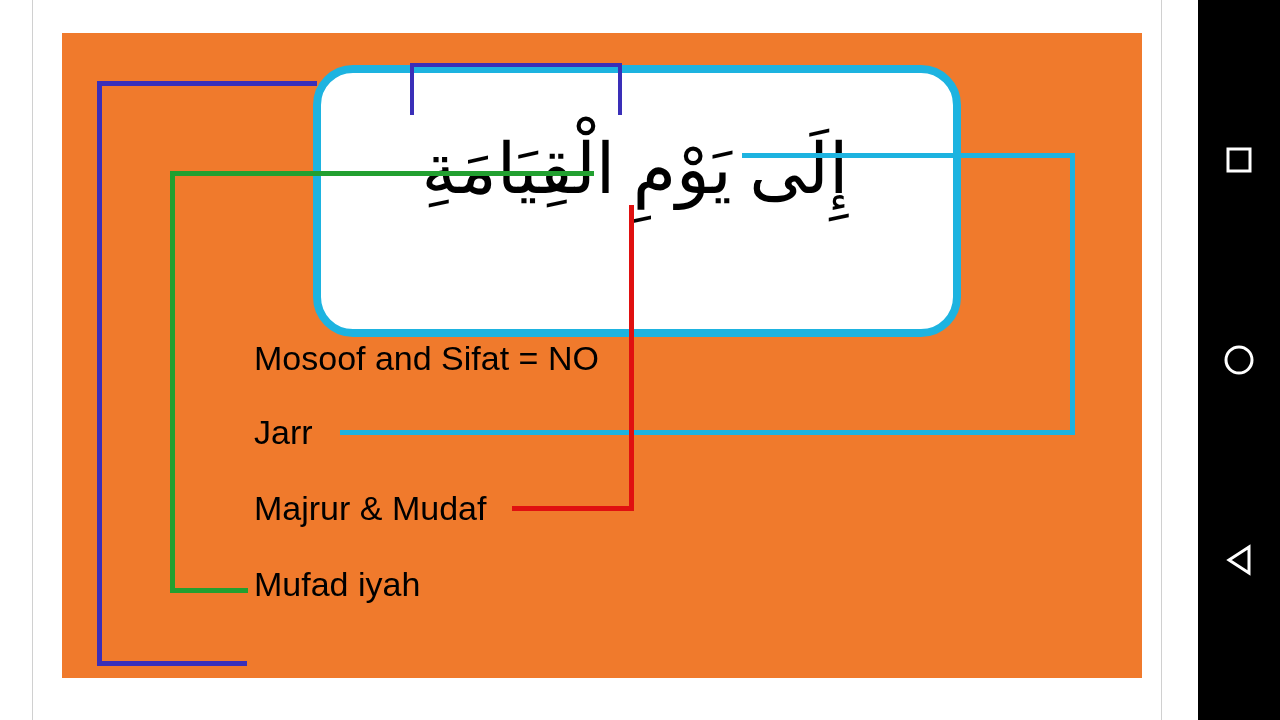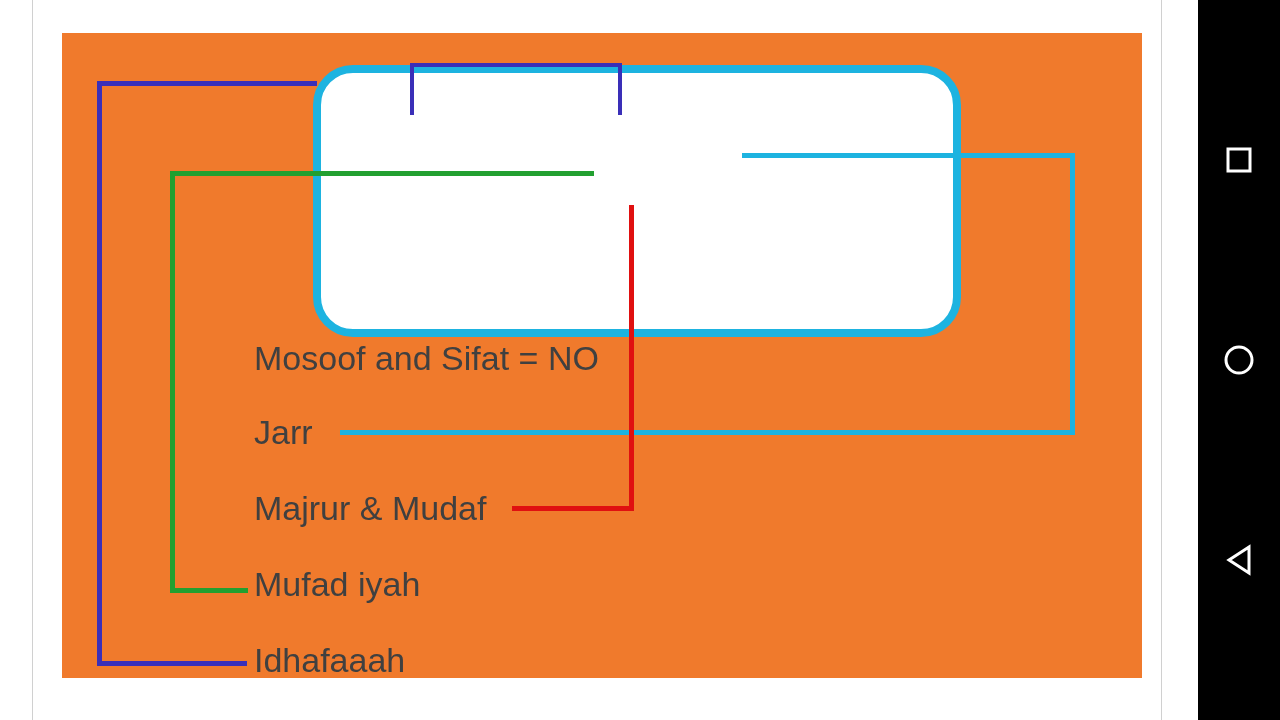--- a/index.html
+++ b/index.html
@@ -1,46 +1,46 @@
 <!DOCTYPE html>
 <html><head>
 <meta charset="utf-8">
 <style>
   html,body{margin:0;padding:0;width:1280px;height:720px;background:#fff;font-family:Arial,Helvetica,sans-serif;overflow:hidden}
   .page{position:absolute;left:0;top:0;width:1165px;height:720px;background:#fff}
   .border{position:absolute;left:32px;top:0;width:1128px;height:720px;border-left:1px solid #d0d0d0;border-right:1px solid #d0d0d0}
   .slide{position:absolute;left:62px;top:33px;width:1080px;height:645px;background:#f07a2c}
   .box{position:absolute;left:251px;top:32px;width:648px;height:272px;background:#fff;border:8px solid #1db3e0;border-radius:40px;box-sizing:border-box}
   .arabic{position:absolute;left:258px;top:95px;width:630px;text-align:center;font-size:70px;font-family:'Traditional Arabic','Times New Roman',serif;color:#000;direction:rtl}
-  .label{position:absolute;color:#404040;font-size:34px;font-family:'Century Gothic',Arial,sans-serif;white-space:nowrap}
+  .label{position:absolute;color:#000000;font-size:34px;font-family:'Century Gothic',Arial,sans-serif;white-space:nowrap}
   
   .ln{position:absolute}
   
   .navbar{position:absolute;right:0;top:0;width:82px;height:720px;background:#000}
   .navico{position:absolute;left:0;width:82px;display:flex;align-items:center;justify-content:center;color:#fff}
   .navico svg{stroke:#fff;fill:none;stroke-width:3}
 </style>
 </head>
 <body>
 
 <div class="page">
   <div class="border"></div>
   <div class="slide">
 
     <div class="box"></div>
+    <div class="arabic">إِلَى يَوْمِ الْقِيَامَةِ</div>
 
     <div class="ln" style="left:348px;top:30px;width:212px;height:4px;background:#3a2fb8"></div>
     <div class="ln" style="left:348px;top:30px;width:4px;height:52px;background:#3a2fb8"></div>
     <div class="ln" style="left:556px;top:30px;width:4px;height:52px;background:#3a2fb8"></div>
 
     <div class="label" style="left:192px;top:306px">Mosoof and Sifat = NO</div>
     <div class="label" style="left:192px;top:380px">Jarr</div>
     <div class="label" style="left:192px;top:532px">Mufad iyah</div>
     <div class="label" style="left:192px;top:456px">Majrur &amp; Mudaf</div>
-    <div class="label" style="left:192px;top:608px">Idhafaaah</div>
 
     <div class="ln" style="left:278px;top:397px;width:735px;height:5px;background:#1db3e0"></div>
     <div class="ln" style="left:1008px;top:120px;width:5px;height:282px;background:#1db3e0"></div>
     <div class="ln" style="left:680px;top:120px;width:333px;height:5px;background:#1db3e0"></div>
 
     <div class="ln" style="left:450px;top:473px;width:122px;height:5px;background:#e01010"></div>
     <div class="ln" style="left:567px;top:172px;width:5px;height:306px;background:#e01010"></div>
 
     <div class="ln" style="left:108px;top:555px;width:78px;height:5px;background:#22a030"></div>
     <div class="ln" style="left:108px;top:138px;width:5px;height:422px;background:#22a030"></div>

